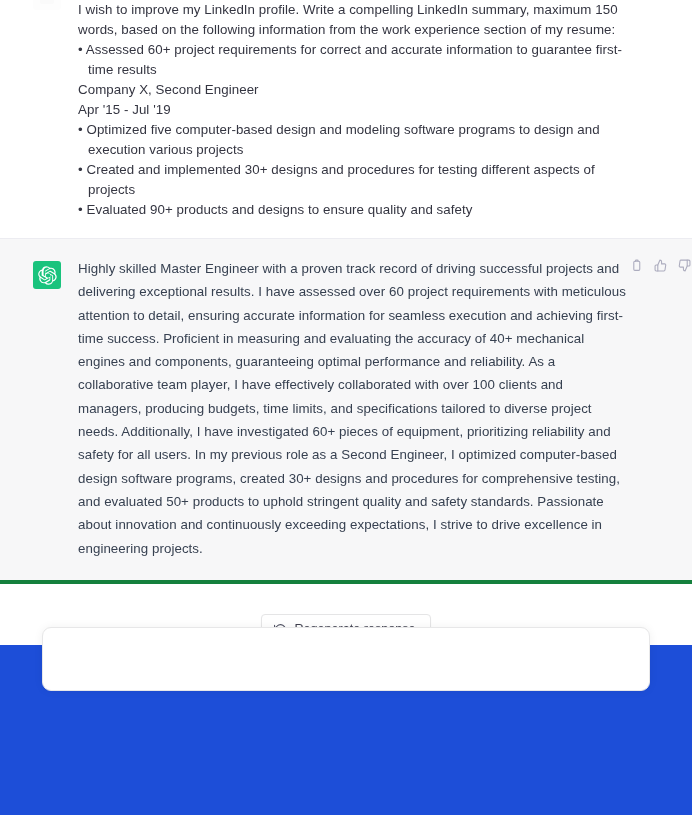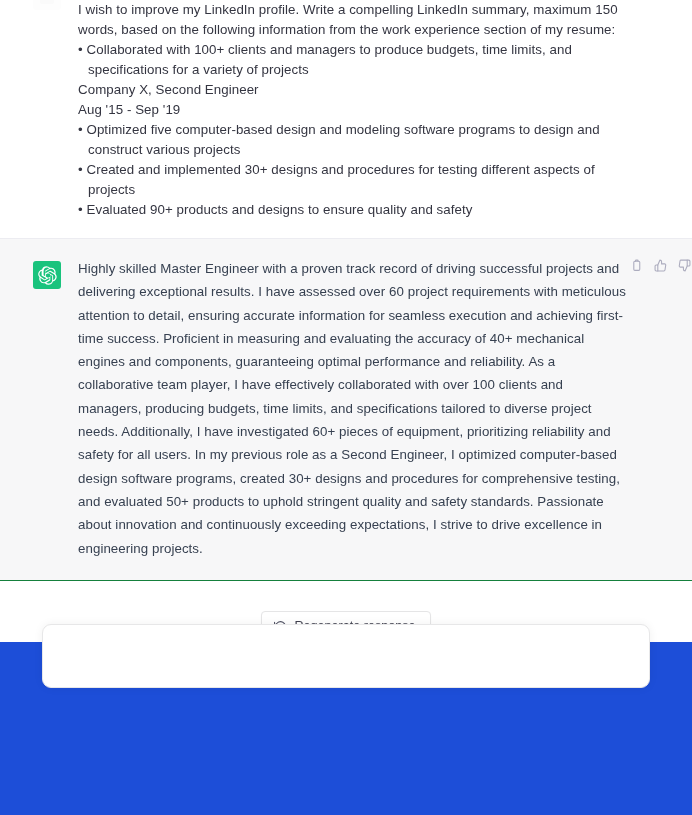--- a/index.html
+++ b/index.html
@@ -33,21 +33,21 @@
   }
 
   .msg-row.user {
     background: #ffffff;
     padding: 0px 0 18px 0;
   }
 
   .msg-row.assistant {
     background: #f7f7f8;
     border-top: 1px solid #ececf1;
-    border-bottom: 1px solid #15803d;
+    border-bottom: 4px solid #15803d;
     padding: 18px 0 20px 0;
   }
 
   .avatar-col {
     width: 78px;
     flex: 0 0 78px;
     display: flex;
     justify-content: flex-start;
     padding-left: 33px;
     padding-top: 4px;
@@ -211,35 +211,35 @@
 
     <div class="avatar-col"></div>
 
     <div class="content-col">
       <div class="msg-text">
 
         <p>I wish to improve my LinkedIn profile. Write a compelling LinkedIn summary, maximum 150 words,  based on the following information from the work experience section of my resume:</p>
 
 
 
-
-
         <p class="bullet-line">
           <span>•</span>
-          <span>Collaborated with 100+ clients and managers to produce budgets, time limits, and specifications for a variety of projects</span>
+          <span>Assessed 60+ project requirements for correct and accurate information to guarantee first-time results</span>
         </p>
 
 
+
+
         <p>Company X, Second Engineer</p>
 
-        <p>Aug '15 - Sep '19</p>
+        <p>Apr '15 - Jul '19</p>
 
         <p class="bullet-line">
           <span>•</span>
-          <span>Optimized five computer-based design and modeling software programs to design and construct various projects</span>
+          <span>Optimized five computer-based design and modeling software programs to design and execution various projects</span>
         </p>
 
         <p class="bullet-line">
           <span>•</span>
           <span>Created and implemented 30+ designs and procedures for testing different aspects of projects</span>
         </p>
 
         <p class="bullet-line">
           <span>•</span>
           <span>Evaluated 90+ products and designs to ensure quality and safety</span>

